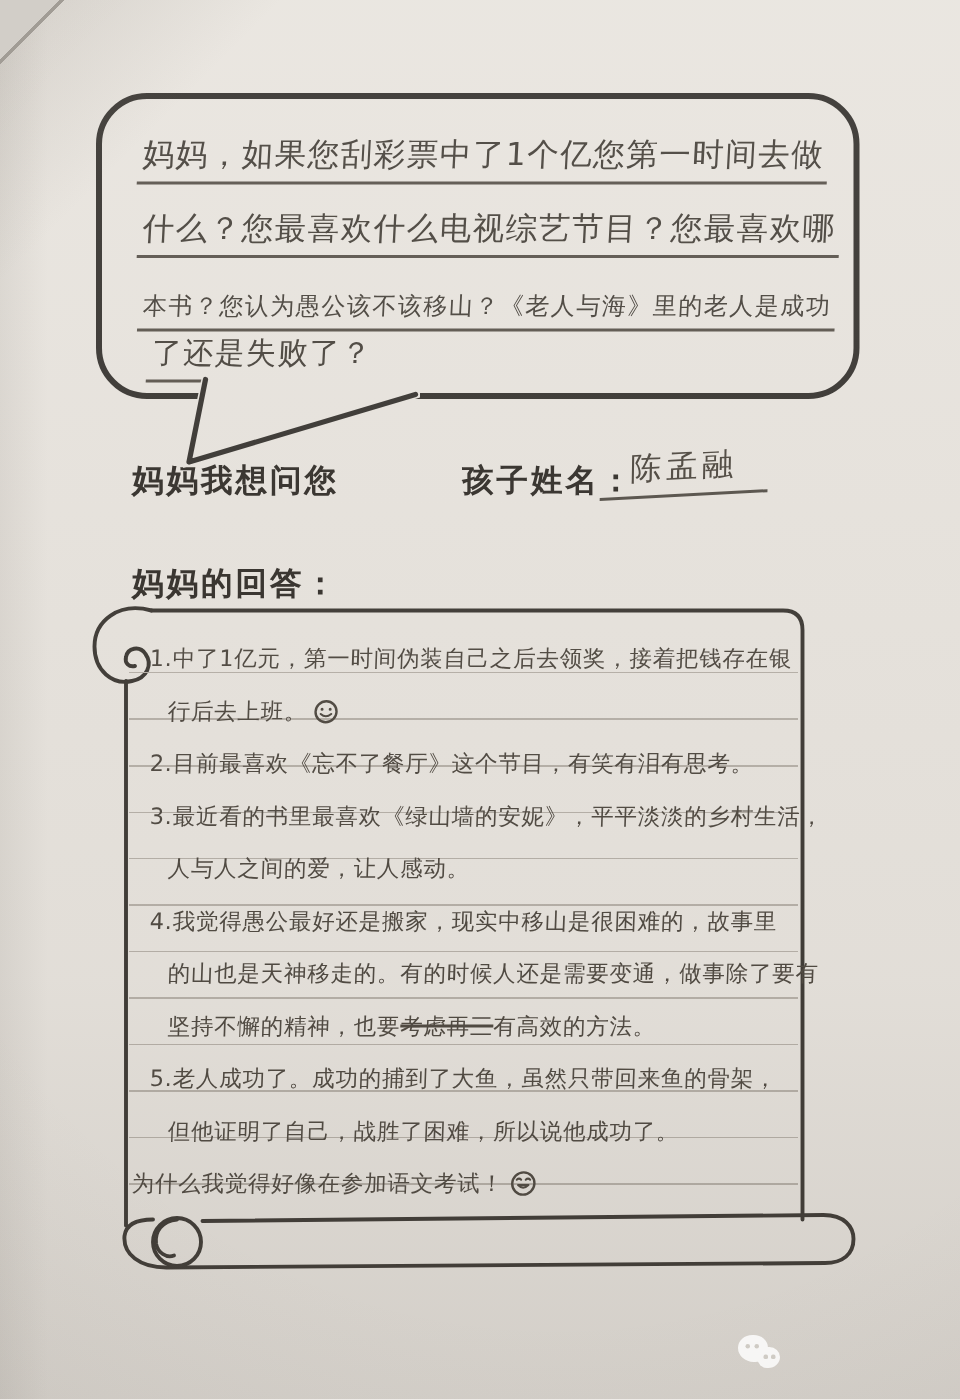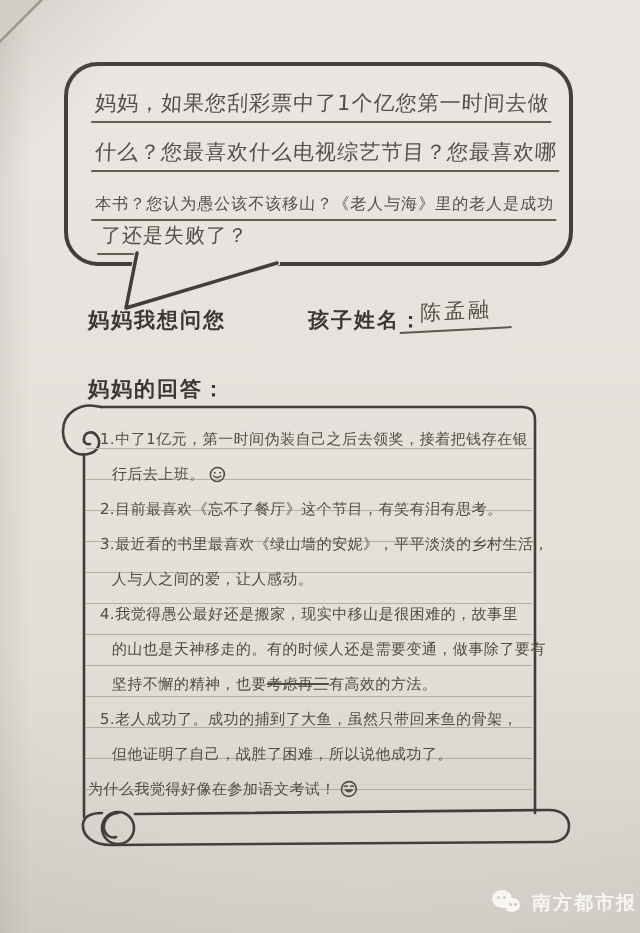--- a/index.html
+++ b/index.html
@@ -174,17 +174,16 @@
       </svg>
     </div>
     <div class="row"></div>
   </div>
 
   <div class="watermark">
     <span class="wm-logo">
       <span class="wm-b1"></span>
         <span class="wm-b2"></span>
     </span>
-    <span class="wm-text">南方都市报</span>
   </div>
 
   <div class="paper-shade"></div>
 </div>
 
 </body></html>

